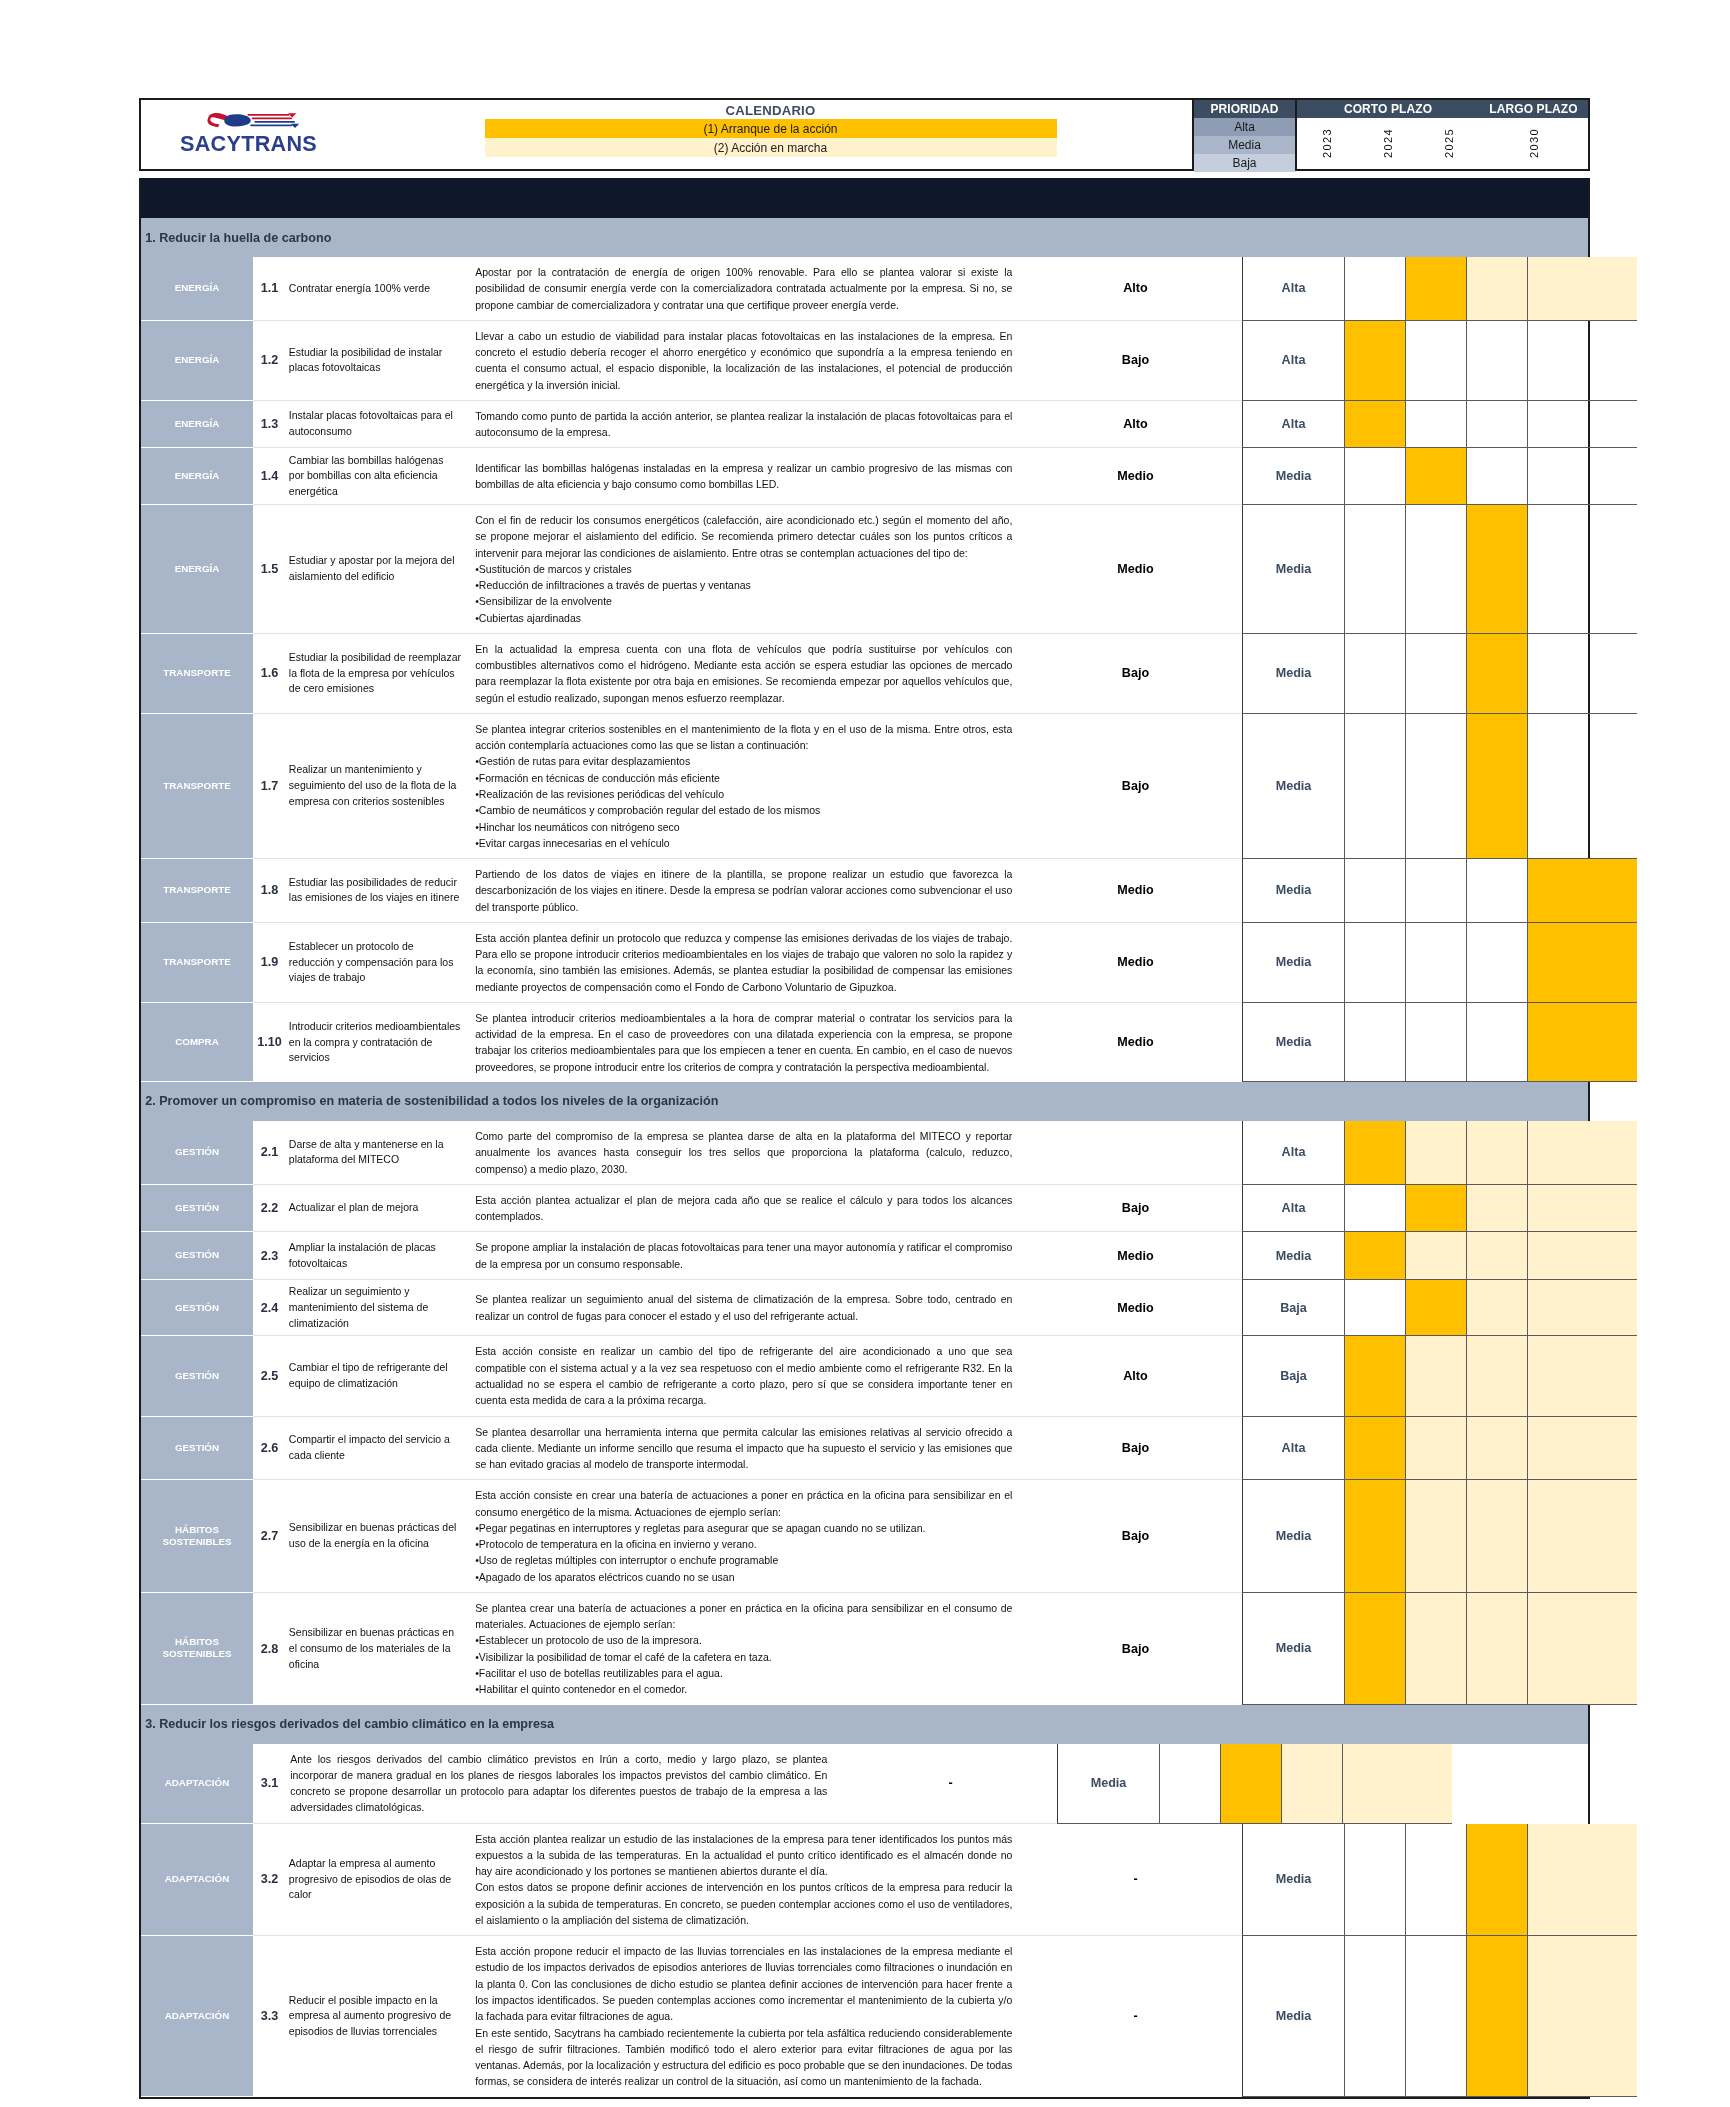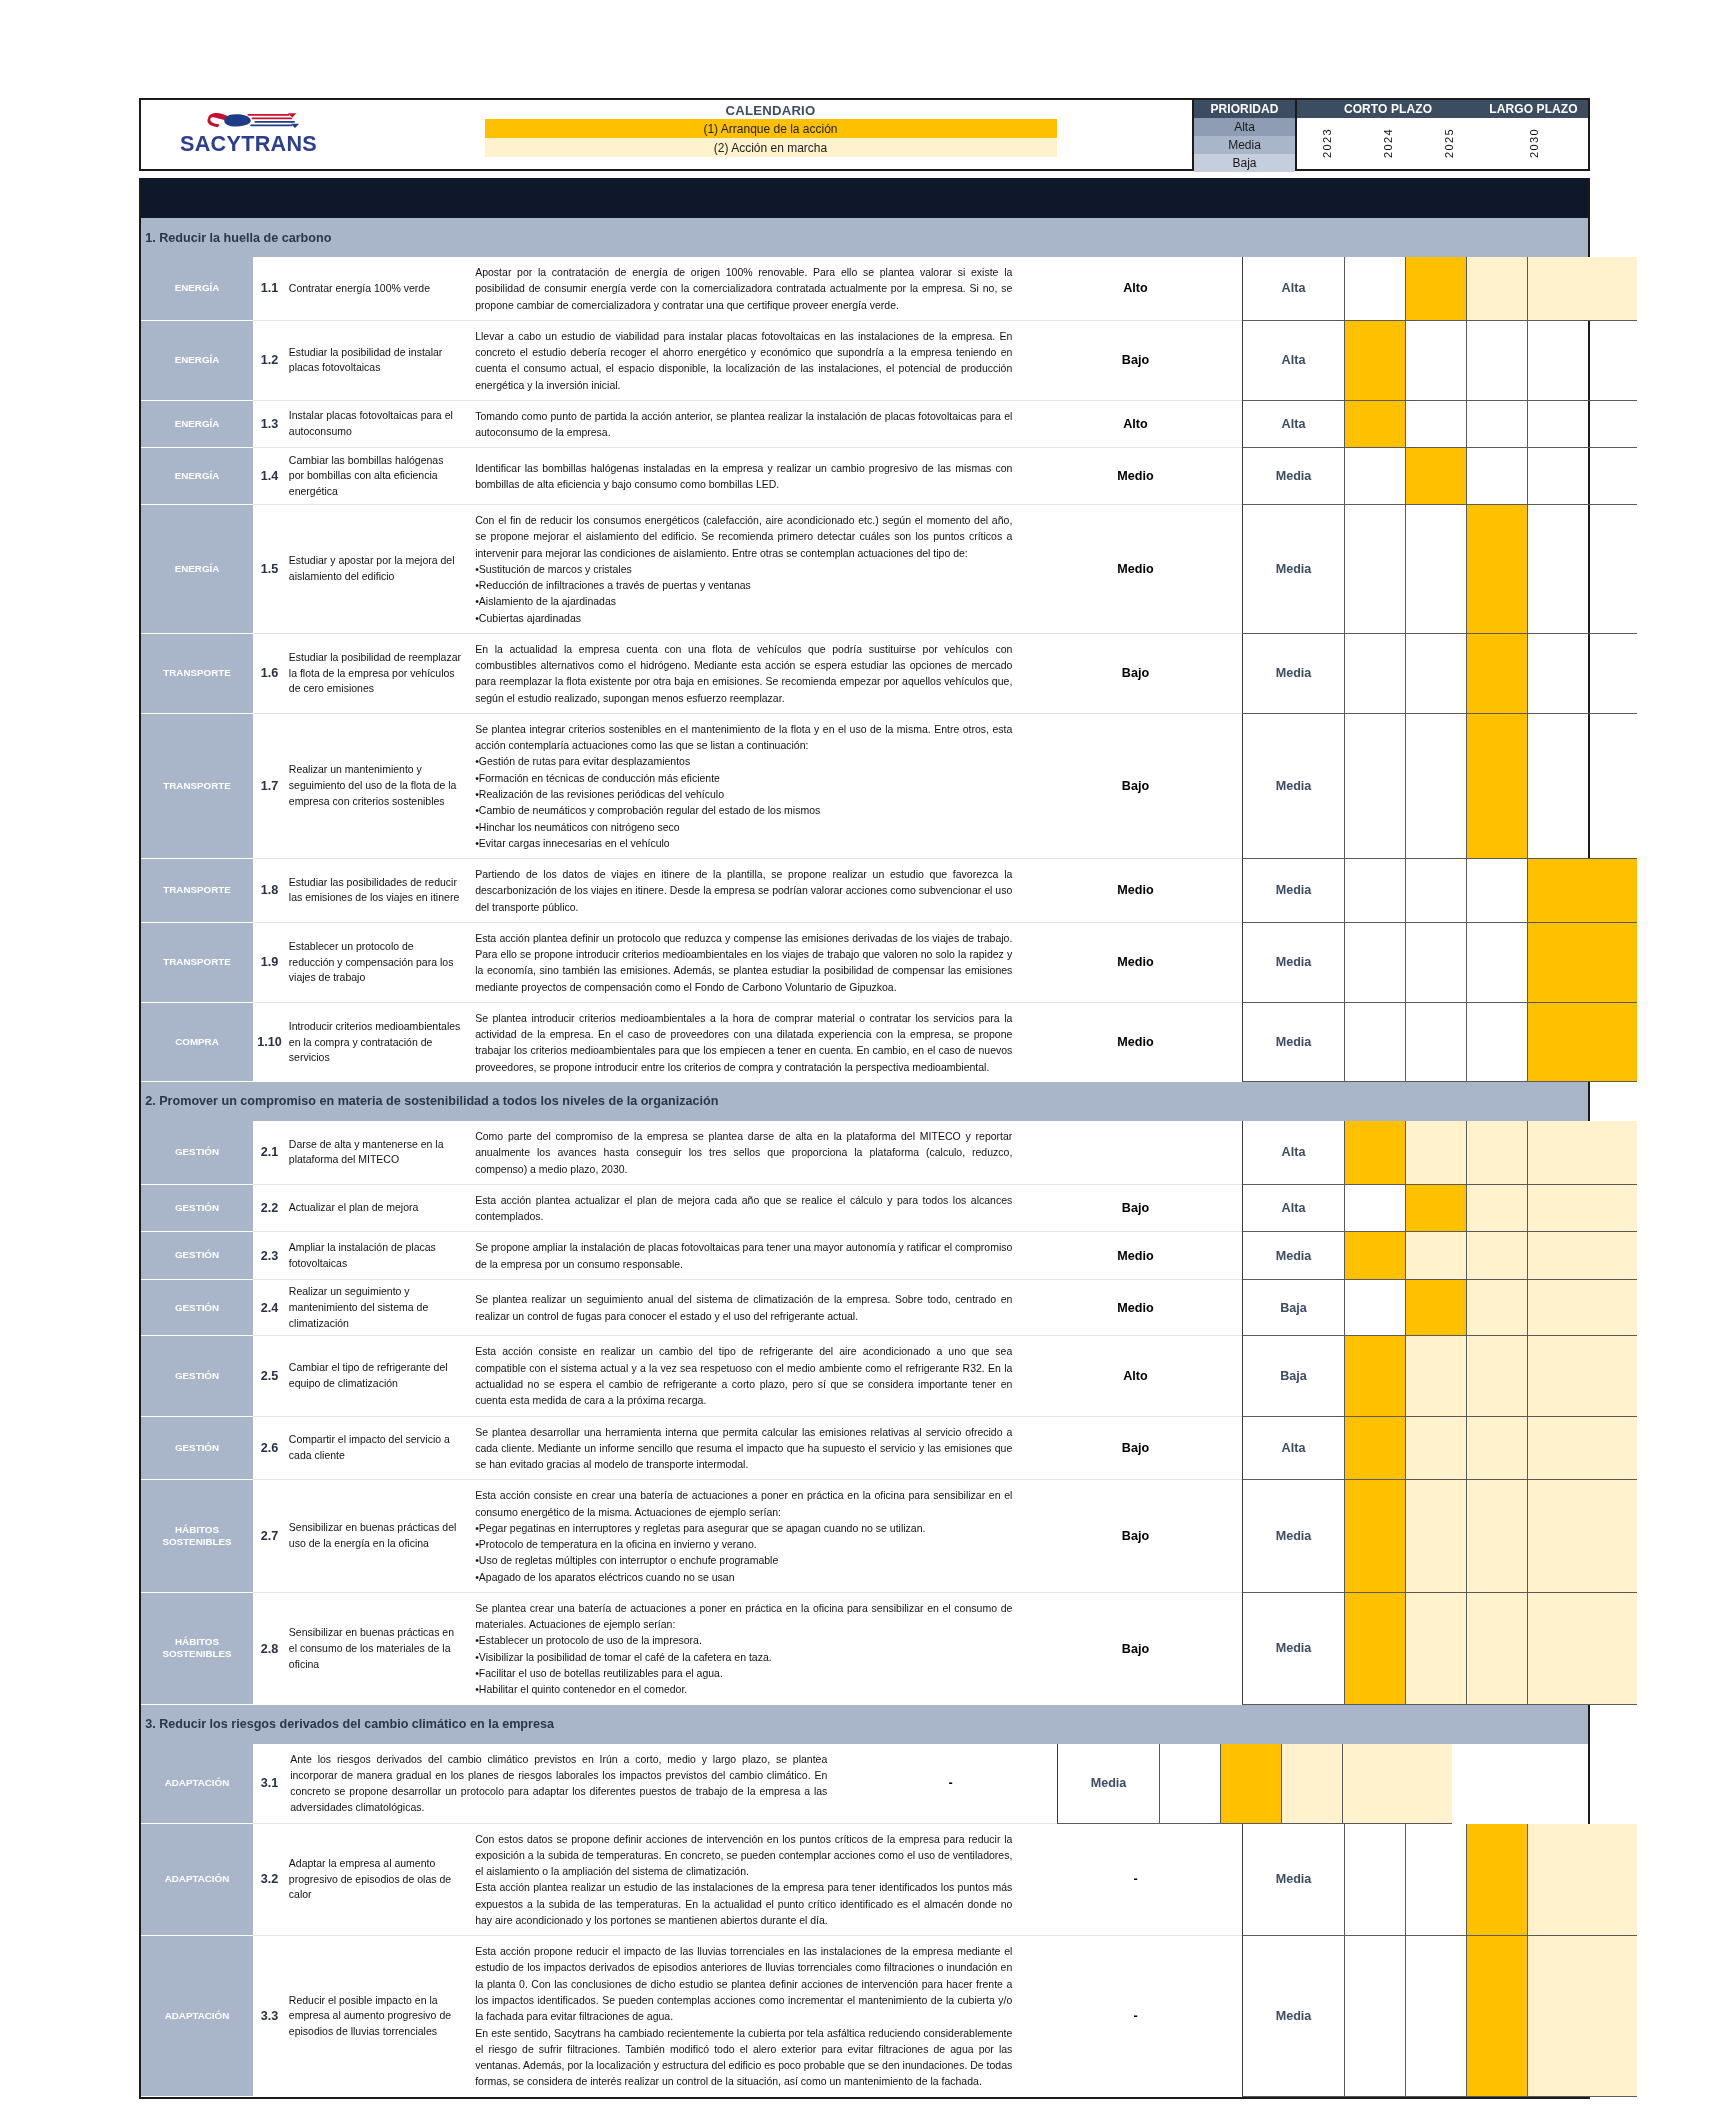--- a/index.html
+++ b/index.html
@@ -331,21 +331,21 @@
       </div>
       <div class="row">
         <div class="c-linea">ENERGÍA</div>
         <div class="c-num">1.5</div>
         <div class="c-accion">Estudiar y apostar por la mejora del aislamiento del edificio</div>
         <div class="c-desc">
           <div class="txt">
             <p>Con el fin de reducir los consumos energéticos (calefacción, aire acondicionado etc.) según el momento del año, se propone mejorar el aislamiento del edificio. Se recomienda primero detectar cuáles son los puntos críticos a intervenir para mejorar las condiciones de aislamiento. Entre otras se contemplan actuaciones del tipo de:</p>
             <p>•Sustitución de marcos y cristales</p>
             <p>•Reducción de infiltraciones a través de puertas y ventanas</p>
-            <p>•Aislamiento de la ajardinadas</p>
+            <p>•Sensibilizar de la envolvente</p>
             <p>•Cubiertas ajardinadas</p>
           </div>
         </div>
         <div class="c-impacto">Medio</div>
         <div class="c-prio">Media</div>
         <div class="c-yr"></div>
         <div class="c-yr"></div>
         <div class="c-yr fill-start"></div>
         <div class="c-yr wide"></div>
       </div>
@@ -593,22 +593,22 @@
         <div class="c-yr fill-start"></div>
         <div class="c-yr fill-march"></div>
         <div class="c-yr wide fill-march"></div>
       </div>
       <div class="row">
         <div class="c-linea">ADAPTACIÓN</div>
         <div class="c-num">3.2</div>
         <div class="c-accion">Adaptar la empresa al aumento progresivo de episodios de olas de calor</div>
         <div class="c-desc">
           <div class="txt">
+            <p>Esta acción plantea realizar un estudio de las instalaciones de la empresa para tener identificados los puntos más expuestos a la subida de las temperaturas. En la actualidad el punto crítico identificado es el almacén donde no hay aire acondicionado y los portones se mantienen abiertos durante el día.</p>
             <p>Con estos datos se propone definir acciones de intervención en los puntos críticos de la empresa para reducir la exposición a la subida de temperaturas. En concreto, se pueden contemplar acciones como el uso de ventiladores, el aislamiento o la ampliación del sistema de climatización.</p>
-            <p>Esta acción plantea realizar un estudio de las instalaciones de la empresa para tener identificados los puntos más expuestos a la subida de las temperaturas. En la actualidad el punto crítico identificado es el almacén donde no hay aire acondicionado y los portones se mantienen abiertos durante el día.</p>
           </div>
         </div>
         <div class="c-impacto">-</div>
         <div class="c-prio">Media</div>
         <div class="c-yr"></div>
         <div class="c-yr"></div>
         <div class="c-yr fill-start"></div>
         <div class="c-yr wide fill-march"></div>
       </div>
       <div class="row secend">

